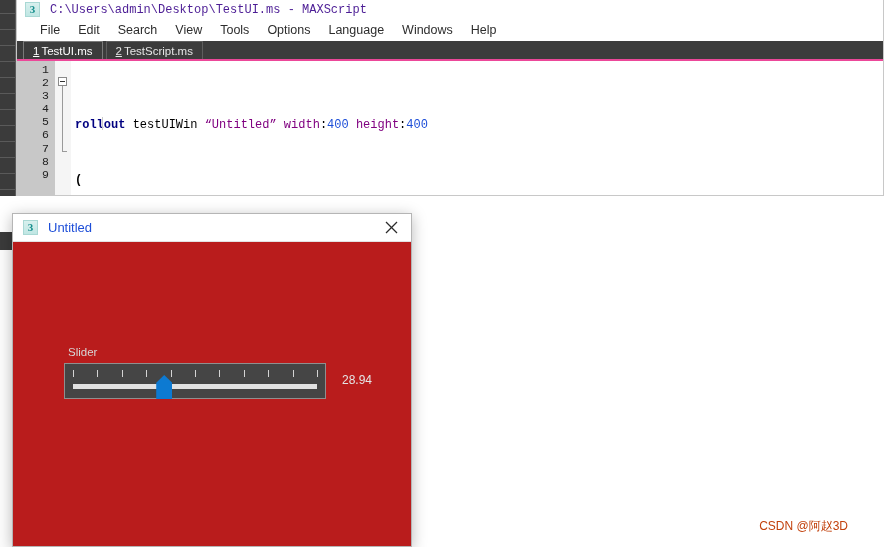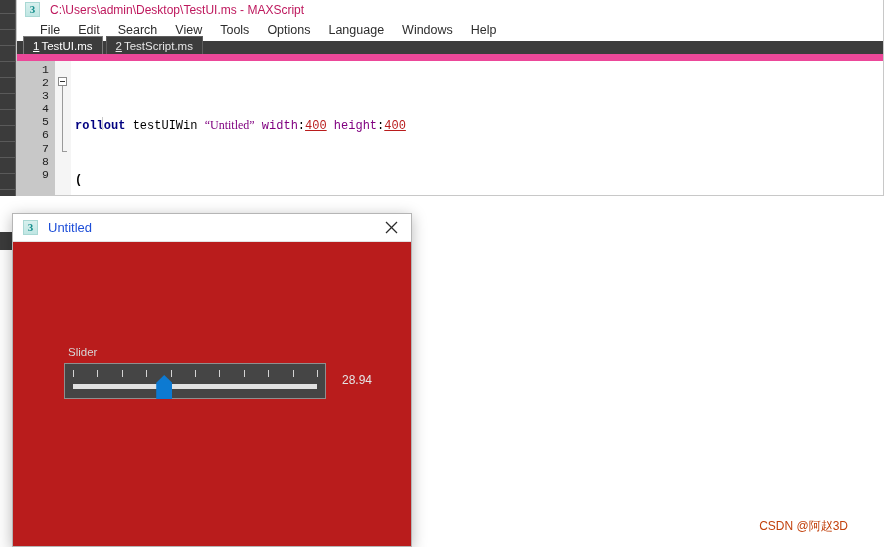--- a/index.html
+++ b/index.html
@@ -94,22 +94,22 @@
     font-size: 11px;
     font-weight: bold;
     line-height: 13px;
     text-align: center;
     font-family: "Liberation Serif", serif;
     flex: 0 0 auto;
   }
   #title-text {
     margin-left: 10px;
     font-size: 12px;
-    color: #be185d;
-    font-family: Liberation Sans, sans-serif;
+    color: #4c1d95;
+    font-family: Liberation Mono, monospace;
     white-space: nowrap;
   }
 
   #menu-bar {
     position: absolute;
     left: 0;
     top: 19px;
     right: 0;
     height: 22px;
     background: #ffffff;
@@ -127,21 +127,21 @@
     cursor: default;
   }
 
   #tab-strip {
     position: absolute;
     left: 0;
     top: 41px;
     right: 0;
     height: 20px;
     background: #3c3c3c;
-    border-bottom: 7px solid #ec4899;
+    border-bottom: 2px solid #ec4899;
     display: flex;
     align-items: flex-end;
     padding-left: 6px;
     box-sizing: border-box;
   }
   .tab {
     background: #3c3c3c;
     color: #e6e6e6;
     font-size: 11.5px;
     height: 18px;
@@ -246,23 +246,23 @@
     font-size: 12px;
     padding: 2px 0 0 4px;
     white-space: pre;
     color: #000;
     position: relative;
   }
   #code-text .ln { height: 13.1px; line-height: 13.1px; }
 
   .kw   { color: #000080; font-weight: bold; margin-top: 44px; }
   .ident{ color: #000000; text-align: center; }
-  .strq { color: #800080; font-family: Liberation Serif, serif; }
+  .strq { color: #800080; }
   .prop { color: #800080; }
-  .num  { color: #b91c1c; text-decoration: underline; }
+  .num  { color: #1d4ed8; }
   .punct{ color: #000000; font-weight: bold; }
   .op   { color: #000000; }
 
   
   #dialog {
     position: absolute;
     left: 12px;
     top: 213px;
     width: 400px;
     height: 334px;

